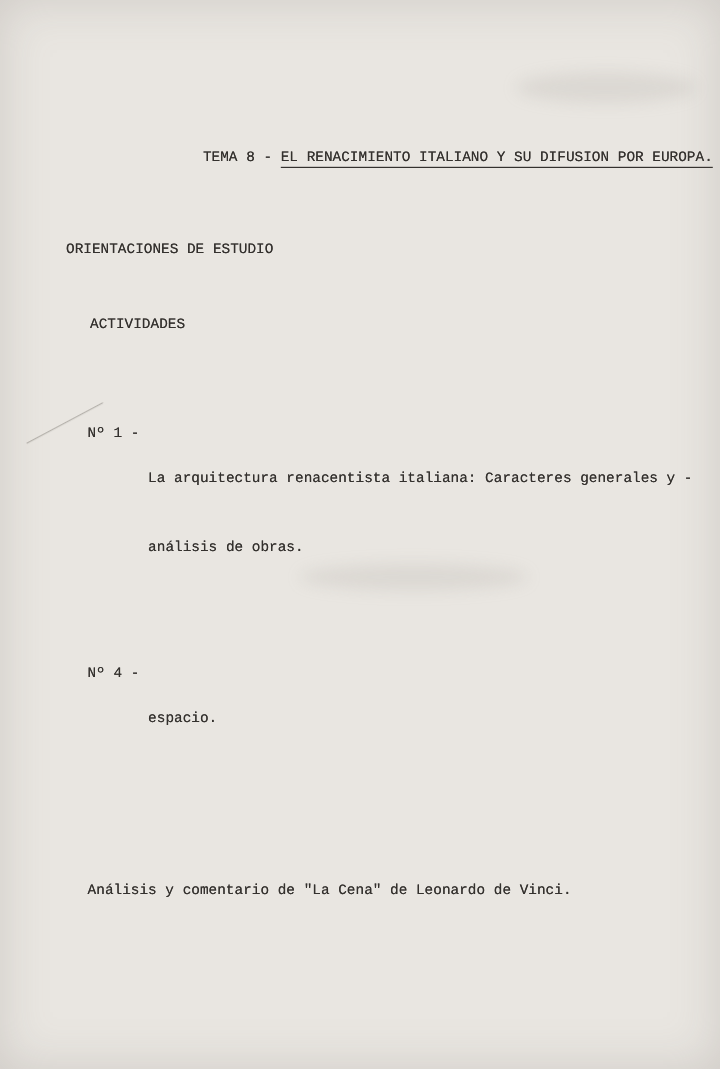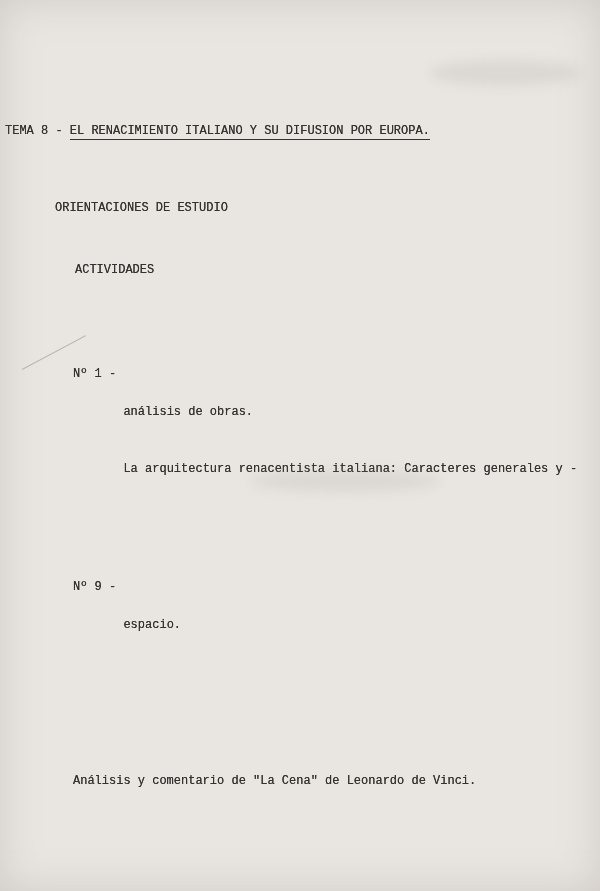--- a/index.html
+++ b/index.html
@@ -40,48 +40,48 @@
   }
   .smudge-a { left: 430px; top: 60px; width: 150px; height: 26px; }
   .smudge-b { left: 250px; top: 470px; width: 190px; height: 22px; }
   .vignette {
     position: absolute; inset: 0;
     box-shadow: inset 0 0 40px rgba(130,125,118,0.25);
     pointer-events: none;
   }
 
   .section { margin: 0; }
-  .heading { margin: 0 0 20px 0; }
+  .heading { margin: 0 0 20px 0; text-align: right; }
   .heading .title { border-bottom: 1px solid #34312e; padding-bottom: 1px; }
   .meta-or  { margin: 0 0 5px 50px; }
   .meta-act { margin: 0 0 14px 70px; }
-  .item { display: flex; margin: 14px 0 9px 68px; }
+  .item { display: flex; margin: 1px 0 9px 68px; }
   .item .no { white-space: pre; flex: 0 0 auto; }
   .item .itext { flex: 1 1 auto; }
 </style>
 </head>
 <body>
 
 <div class="page">
 
   
   <div class="section">
     <div class="heading"><span>TEMA 8 - </span><span class="title">EL RENACIMIENTO ITALIANO Y SU DIFUSION POR EUROPA.</span></div>
     <div class="meta-or">ORIENTACIONES DE ESTUDIO</div>
     <div class="meta-act">ACTIVIDADES</div>
 
     <div class="item">
       <span class="no">Nº 1 - </span>
       <div class="itext">
+        <div>La arquitectura renacentista italiana: Caracteres generales y -</div>
         <div>análisis de obras.</div>
-        <div>La arquitectura renacentista italiana: Caracteres generales y -</div>
       </div>
     </div>
     <div class="item">
-      <span class="no">Nº 9 - </span>
+      <span class="no">Nº 4 - </span>
       <div class="itext">
         <div>espacio.</div>
       </div>
     </div>
     <div class="item">
       <div class="itext">
         <div>Análisis y comentario de "La Cena" de Leonardo de Vinci.</div>
       </div>
     </div>
     

